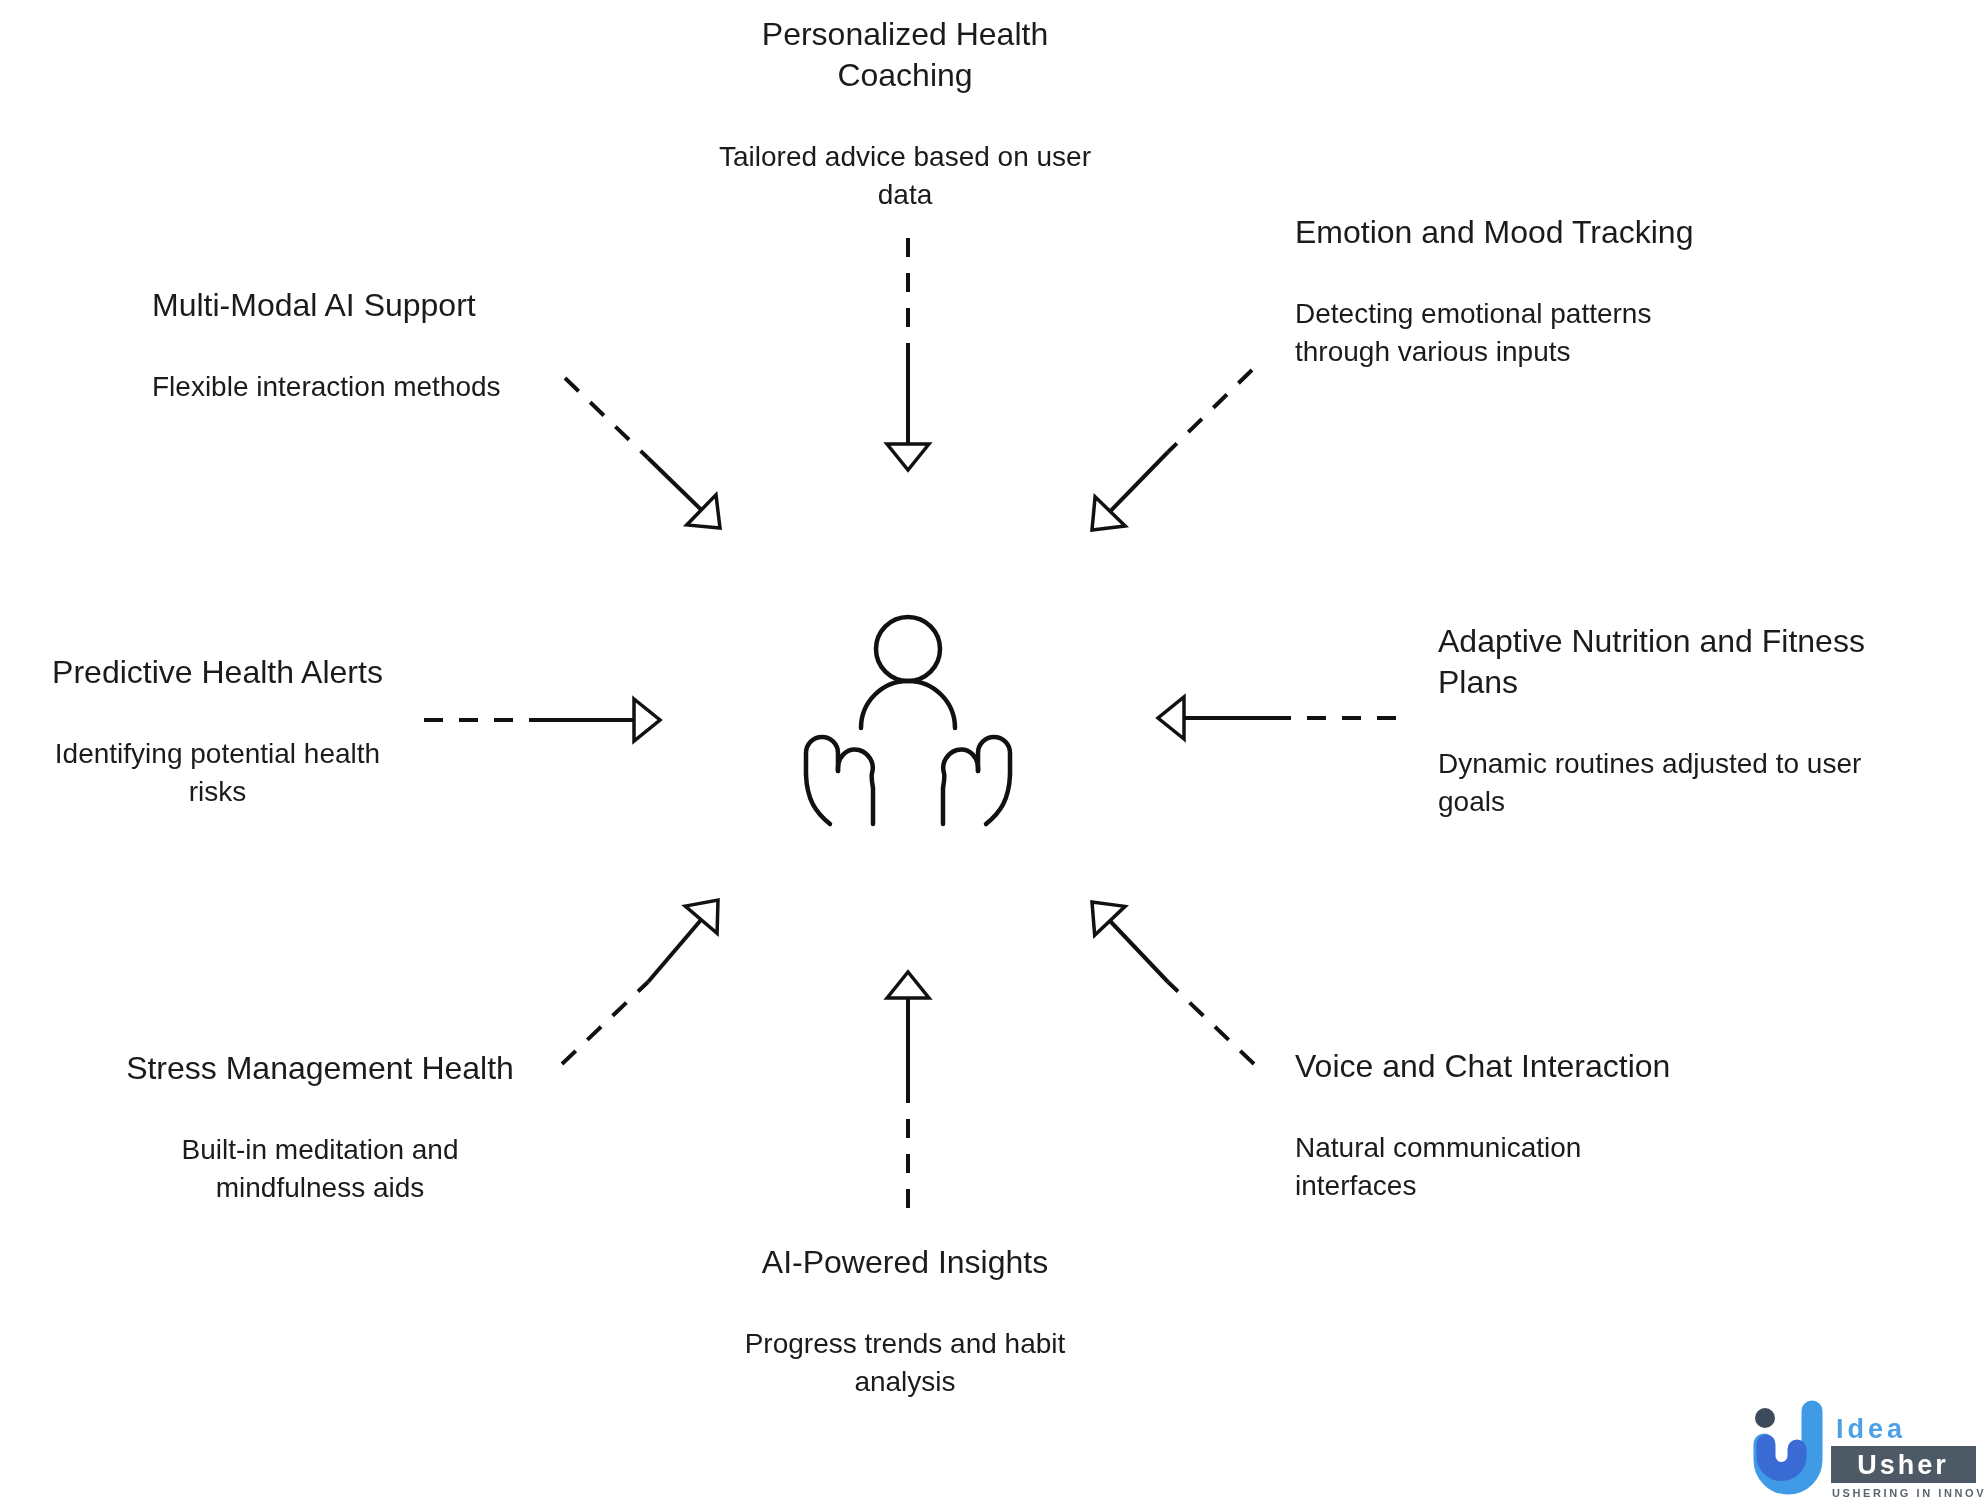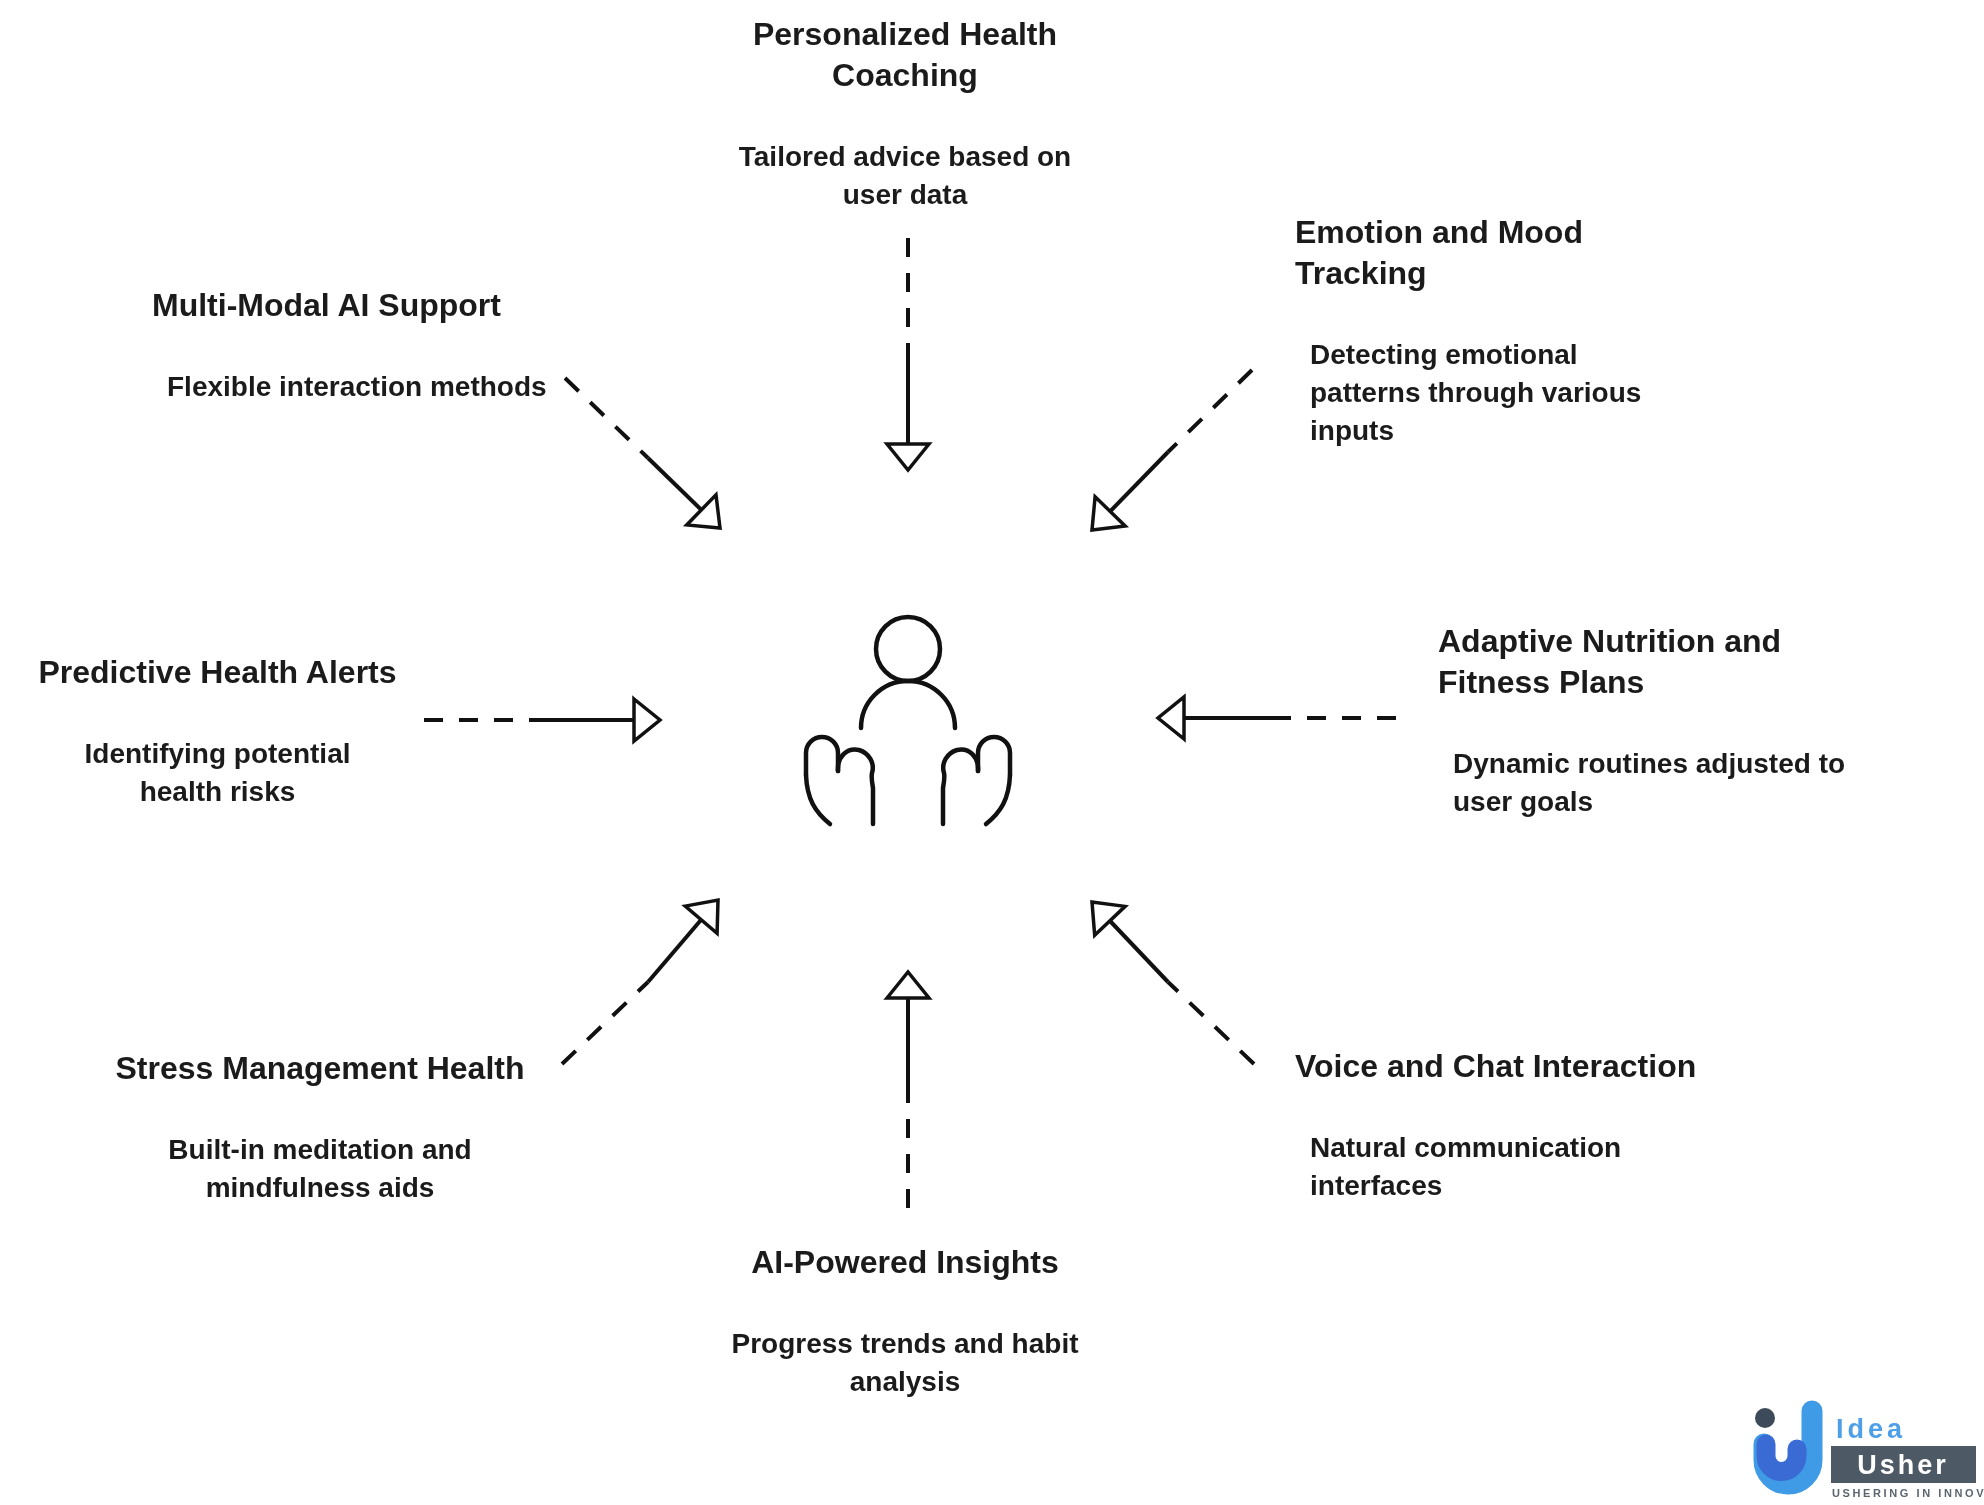--- a/index.html
+++ b/index.html
@@ -2,22 +2,22 @@
 <html><head>
 <meta charset="utf-8">
 <style>
   html,body{margin:0;padding:0;background:#fff;}
   #canvas{
     position:relative;width:1984px;height:1505px;background:#fff;overflow:hidden;
     font-family:"Liberation Sans", sans-serif;color:#1b1b1b;
   }
   svg.overlay{position:absolute;left:0;top:0;}
   .feature{position:absolute;}
-  .feature h3{font-size:32px;font-weight:700;line-height:41px;margin:0 0 42px 0;color:#1b1b1b;}
-  .feature p{font-size:28px;font-weight:700;line-height:38px;margin:15px;color:#1b1b1b;}
+  .feature h3{font-size:32px;font-weight:400;line-height:41px;margin:0 0 42px 0;color:#1b1b1b;}
+  .feature p{font-size:28px;font-weight:400;line-height:38px;margin:0;color:#1b1b1b;}
   .ta-c{text-align:center;}
   .ta-r{text-align:center;}
   .nowrap-title h3{white-space:nowrap;}
   .dash{stroke:#111;stroke-width:4;stroke-dasharray:19 16;fill:none;}
   .solid{stroke:#111;stroke-width:4;fill:none;}
   .icon-stroke{stroke:#111;stroke-width:4.5;fill:none;stroke-linecap:round;stroke-linejoin:round;}
 </style>
 </head>
 <body>
 

